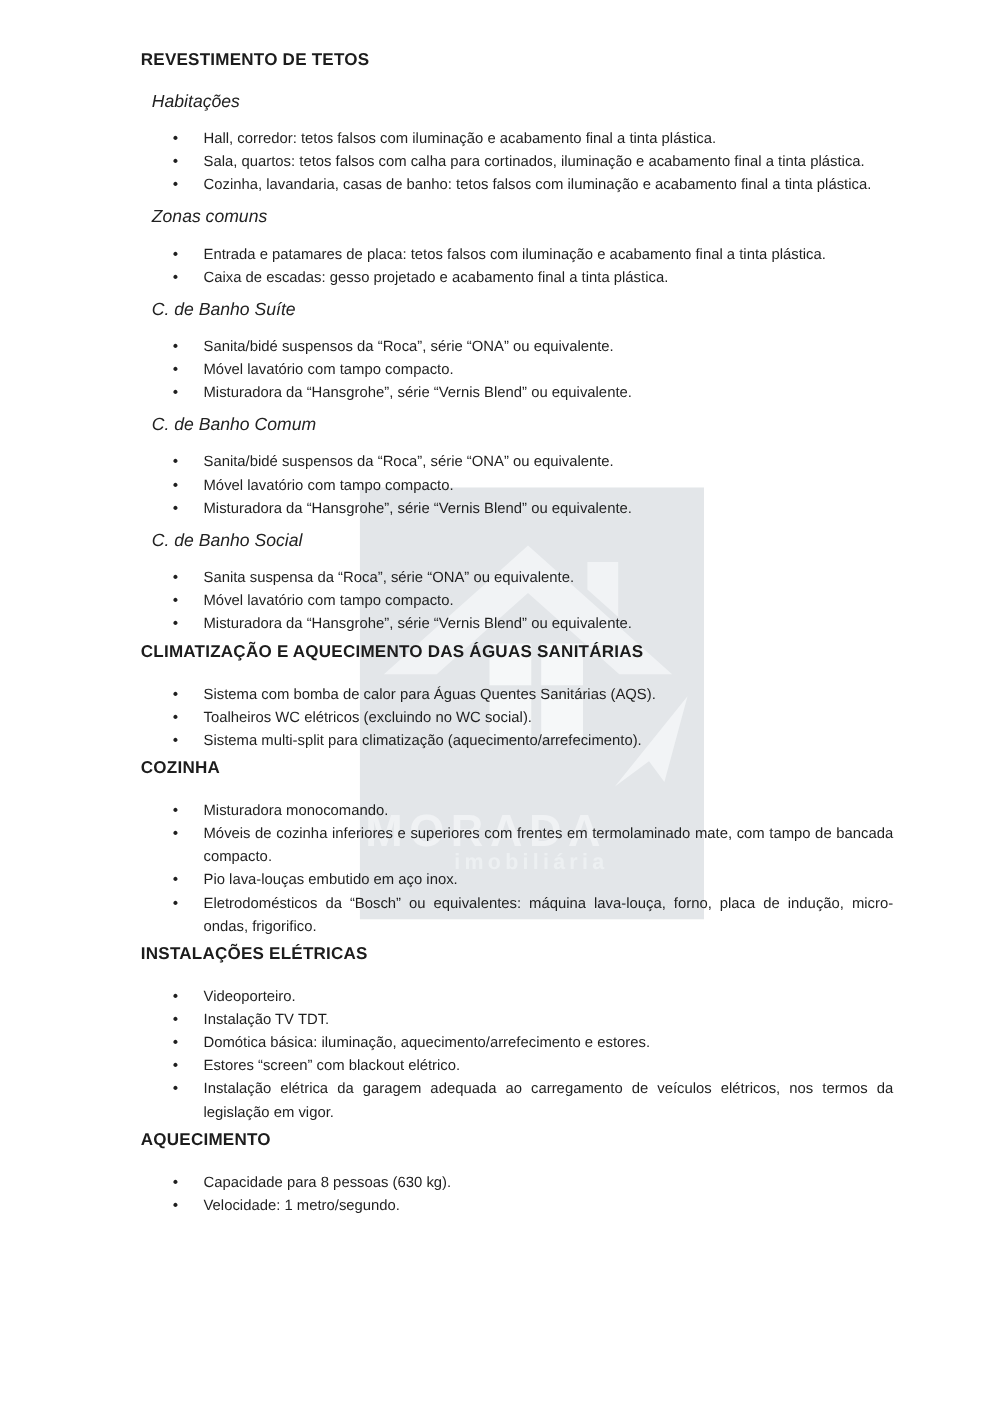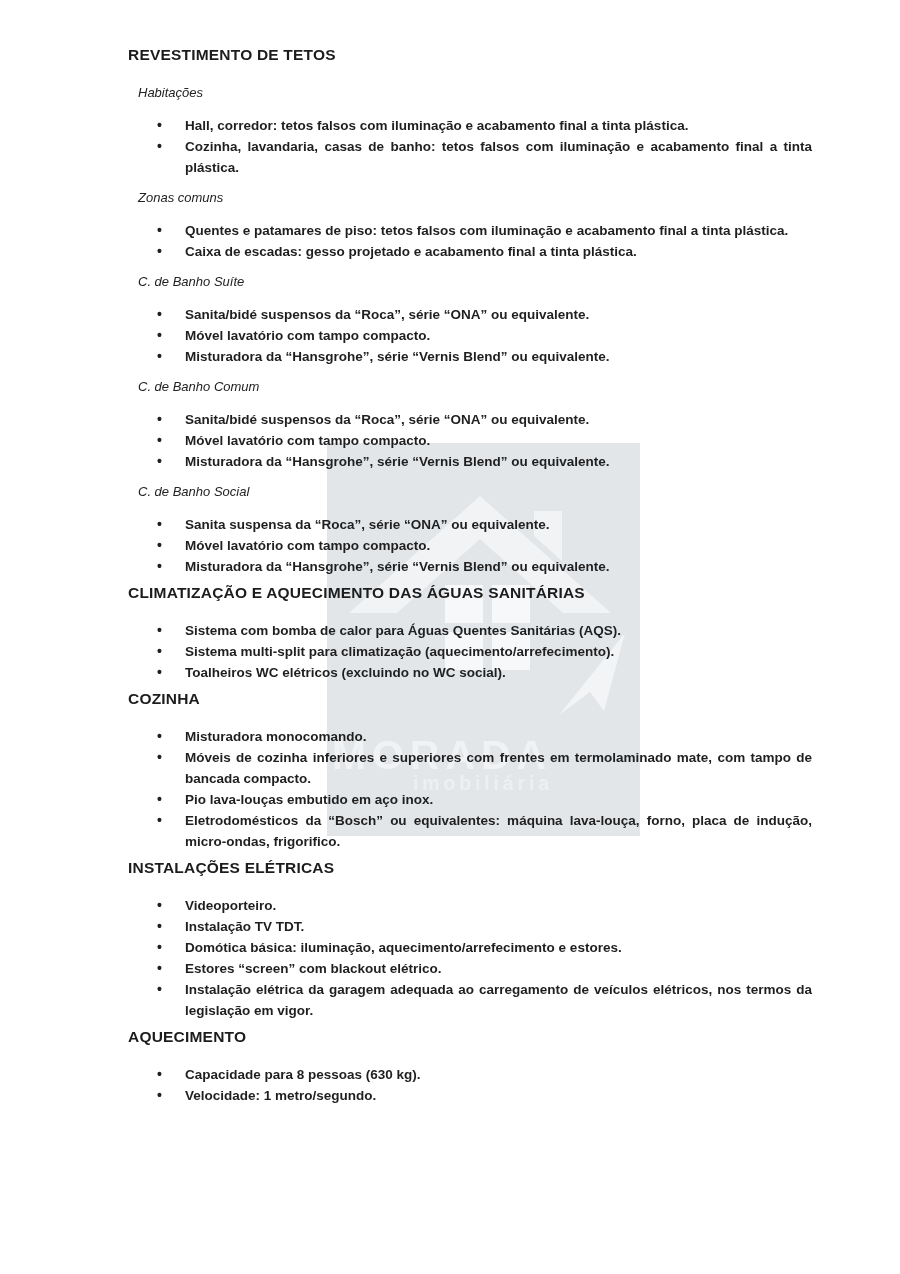--- a/index.html
+++ b/index.html
@@ -29,38 +29,37 @@
   h2.section-heading{
     font-size:15.5px;
     line-height:20px;
     font-weight:bold;
     color:#1c1c1c;
     margin:6px 0 17px 0;
     letter-spacing:.2px;
   }
   p.sub-heading{
     font-style:italic;
-    font-size:13px;
+    font-size:16px;
     line-height:21px;
     color:#222;
     margin:9px 0 0 10px;
   }
   ul.bullet-list{
     list-style:none;
     margin:12px 0 0 0;
     padding:0 0 0 29px;
   }
   ul.bullet-list li{
     position:relative;
     padding-left:28px;
     font-size:13.5px;
     line-height:21px;
     text-align:justify;
     color:#1f1f1f;
-    font-weight:bold;
   }
   ul.bullet-list li::before{
     content:"\2022";
     position:absolute;
     left:0;top:0;
     font-size:14px;
     color:#1f1f1f;
   }
 </style>
 </head>
@@ -86,25 +85,26 @@
 
     <text x="5" y="326" font-family="Liberation Sans, sans-serif" font-size="41" font-weight="bold" letter-spacing="6" fill="#f0f2f4" textLength="220" lengthAdjust="spacingAndGlyphs">MORADA</text>
     <text x="86" y="347" font-family="Liberation Sans, sans-serif" font-size="20" font-weight="bold" letter-spacing="4" fill="#edf0f2" textLength="140" lengthAdjust="spacingAndGlyphs">imobiliária</text>
   </svg>
 
   <main class="content">
       <h2 class="section-heading">REVESTIMENTO DE TETOS</h2>
       <p class="sub-heading">Habitações</p>
       <ul class="bullet-list">
         <li>Hall, corredor: tetos falsos com iluminação e acabamento final a tinta plástica.</li>
+        <li>Sala, quartos: tetos falsos com calha para cortinados, iluminação e acabamento final a tinta plástica.</li>
         <li>Cozinha, lavandaria, casas de banho: tetos falsos com iluminação e acabamento final a tinta plástica.</li>
       </ul>
       <p class="sub-heading">Zonas comuns</p>
       <ul class="bullet-list">
-        <li>Quentes e patamares de piso: tetos falsos com iluminação e acabamento final a tinta plástica.</li>
+        <li>Entrada e patamares de placa: tetos falsos com iluminação e acabamento final a tinta plástica.</li>
         <li>Caixa de escadas: gesso projetado e acabamento final a tinta plástica.</li>
       </ul>
       <p class="sub-heading">C. de Banho Suíte</p>
       <ul class="bullet-list">
         <li>Sanita/bidé suspensos da “Roca”, série “ONA” ou equivalente.</li>
         <li>Móvel lavatório com tampo compacto.</li>
         <li>Misturadora da “Hansgrohe”, série “Vernis Blend” ou equivalente.</li>
       </ul>
       <p class="sub-heading">C. de Banho Comum</p>
       <ul class="bullet-list">
@@ -114,22 +114,22 @@
       </ul>
       <p class="sub-heading">C. de Banho Social</p>
       <ul class="bullet-list">
         <li>Sanita suspensa da “Roca”, série “ONA” ou equivalente.</li>
         <li>Móvel lavatório com tampo compacto.</li>
         <li>Misturadora da “Hansgrohe”, série “Vernis Blend” ou equivalente.</li>
       </ul>
       <h2 class="section-heading">CLIMATIZAÇÃO E AQUECIMENTO DAS ÁGUAS SANITÁRIAS</h2>
       <ul class="bullet-list">
         <li>Sistema com bomba de calor para Águas Quentes Sanitárias (AQS).</li>
+        <li>Toalheiros WC elétricos (excluindo no WC social).</li>
         <li>Sistema multi-split para climatização (aquecimento/arrefecimento).</li>
-        <li>Toalheiros WC elétricos (excluindo no WC social).</li>
       </ul>
       <h2 class="section-heading">COZINHA</h2>
       <ul class="bullet-list">
         <li>Misturadora monocomando.</li>
         <li>Móveis de cozinha inferiores e superiores com frentes em termolaminado mate, com tampo de bancada compacto.</li>
         <li>Pio lava-louças embutido em aço inox.</li>
         <li>Eletrodomésticos da “Bosch” ou equivalentes: máquina lava-louça, forno, placa de indução, micro-ondas, frigorifico.</li>
       </ul>
       <h2 class="section-heading">INSTALAÇÕES ELÉTRICAS</h2>
       <ul class="bullet-list">

